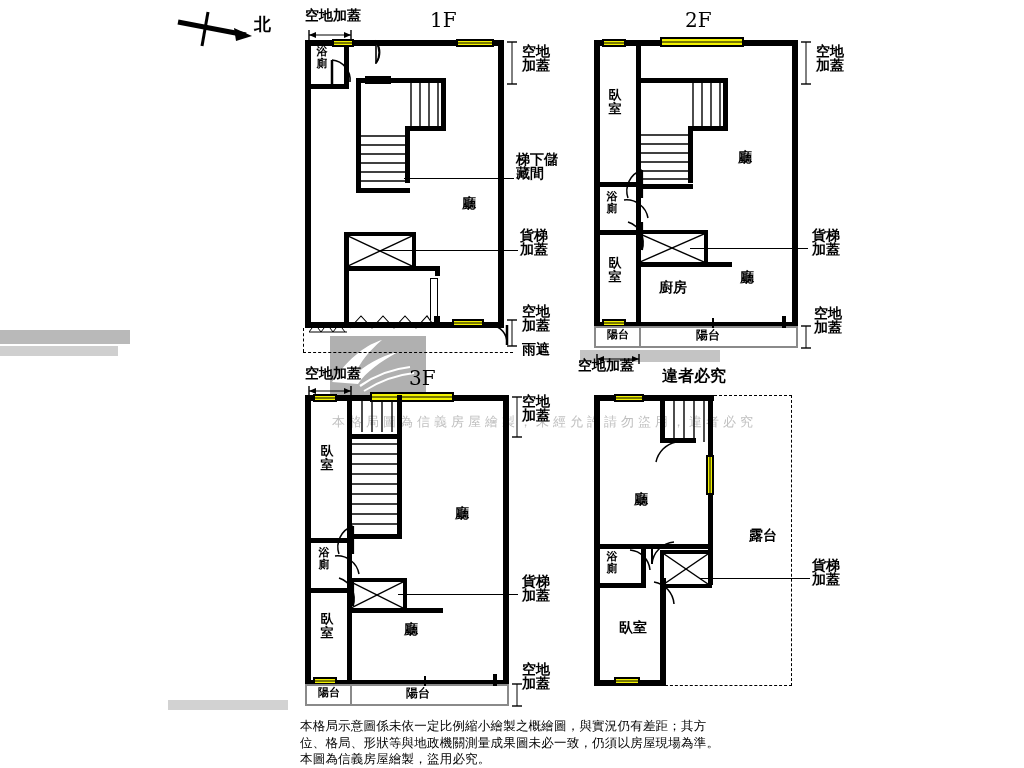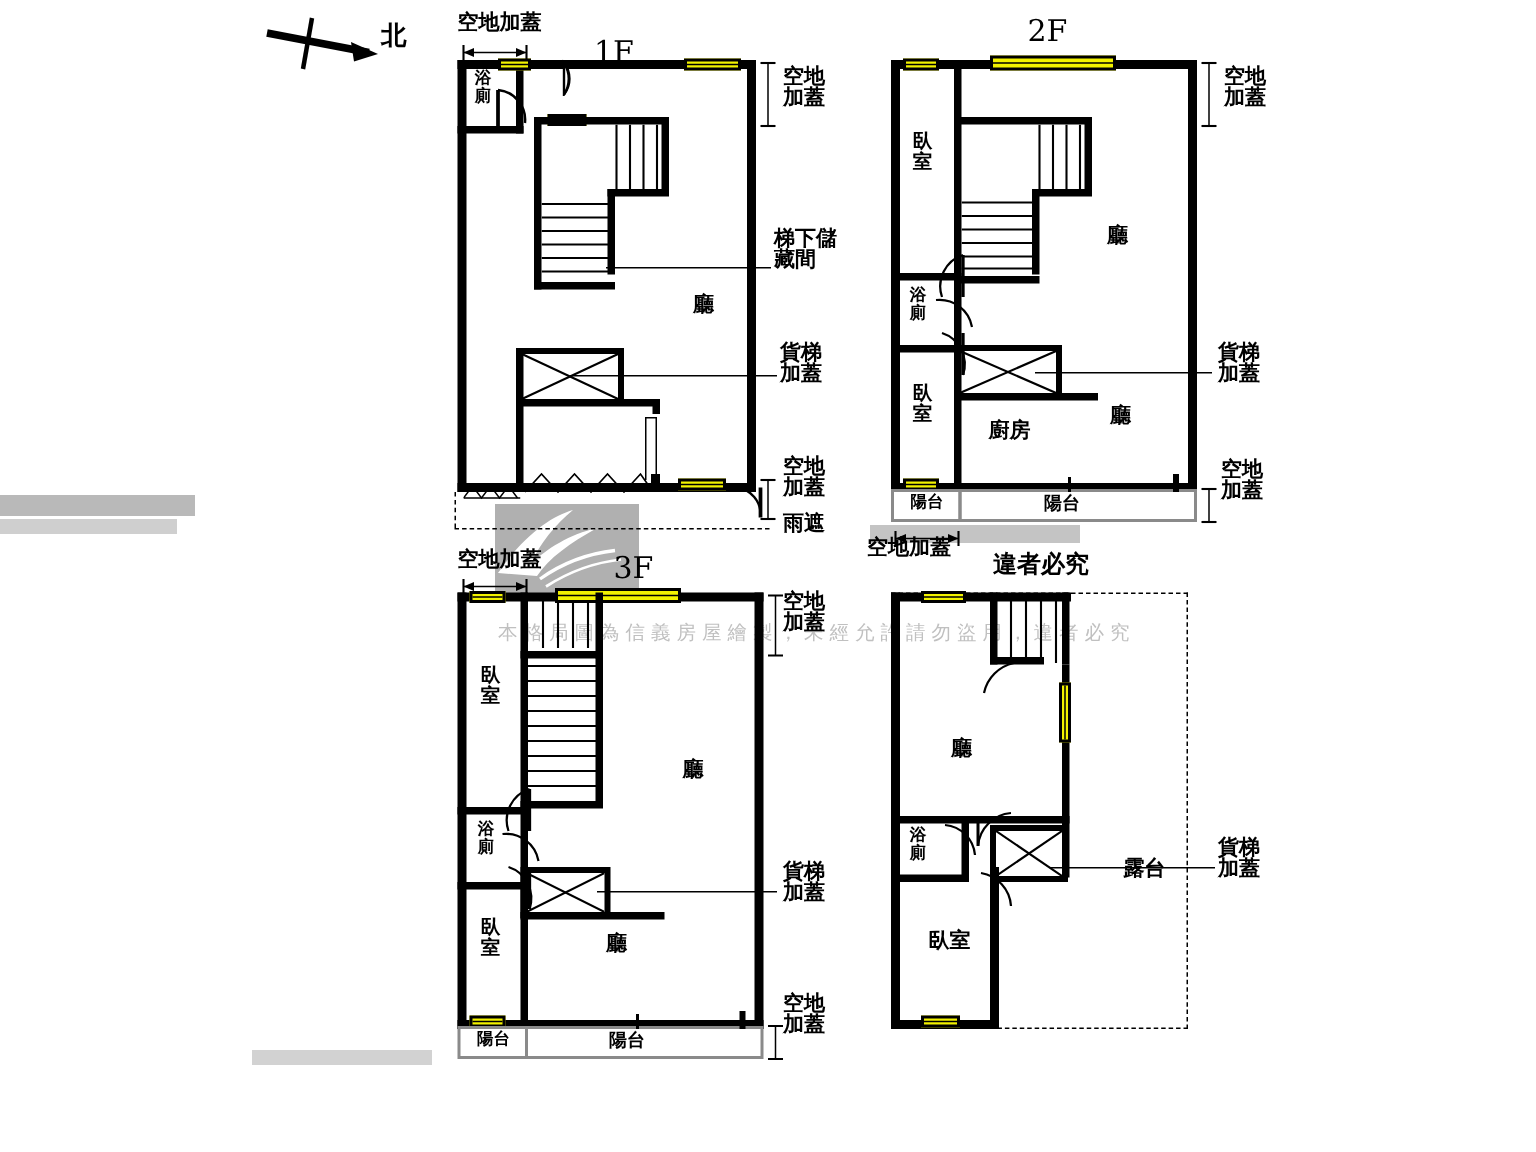--- a/index.html
+++ b/index.html
@@ -67,21 +67,21 @@
 
   <div class="compass" style="left:174px;top:8px;width:110px;height:42px;">
     <svg width="110" height="42" viewBox="0 0 110 42">
       <line x1="4" y1="14" x2="72" y2="27" stroke="#000" stroke-width="5"></line>
       <polygon points="78,28 60,20 62,33" fill="#000"></polygon>
       <line x1="34" y1="4" x2="28" y2="38" stroke="#000" stroke-width="3"></line>
     </svg>
   </div>
   <div class="lbl" style="left:254px;top:16px;font-size:17px;">北</div>
 
-  <div class="ttl" style="left:396px;top:8px;margin-top:14px;">1F</div>
+  <div class="ttl" style="left:430px;top:8px;">1F</div>
 
   <div class="w" style="left:305px;top:40px;width:199px;height:6px;"></div>
   <div class="w" style="left:305px;top:40px;width:6px;height:288px;"></div>
   <div class="w" style="left:498px;top:40px;width:6px;height:288px;"></div>
   <div class="w" style="left:305px;top:322px;width:199px;height:6px;"></div>
 
   <div class="w" style="left:344px;top:40px;width:5px;height:49px;"></div>
   <div class="w" style="left:305px;top:84px;width:44px;height:5px;"></div>
   <div class="rm" style="left:311px;top:46px;width:22px;font-size:11px;">浴
 廁</div>
@@ -500,20 +500,25 @@
   </div>
   <div class="rm" style="left:608px;top:620px;width:50px;font-size:14px;">臥室</div>
 
   <div class="elev" style="left:660px;top:550px;width:52px;height:38px;">
     <svg width="44" height="30" viewBox="0 0 44 30">
         <line x1="0" y1="0" x2="44" y2="30" stroke="#000" stroke-width="1.4"></line>
         <line x1="44" y1="0" x2="0" y2="30" stroke="#000" stroke-width="1.4"></line>
       </svg>
   </div>
 
-  <div class="rm" style="left:740px;top:572px;width:46px;font-size:14px;">露台</div>
+  <div class="rm" style="left:740px;top:528px;width:46px;font-size:14px;">露台</div>
 
   <div class="lead" style="left:700px;top:578px;width:110px;"></div>
   <div class="lbl" style="left:812px;top:558px;font-size:14px;">貨梯
 加蓋</div>
 
+  <div class="disc" style="left:300px;top:718px;width:520px;">
+    <div>本格局示意圖係未依一定比例縮小繪製之概繪圖，與實況仍有差距；其方</div>
+    <div>位、格局、形狀等與地政機關測量成果圖未必一致，仍須以房屋現場為準。</div>
+    <div>本圖為信義房屋繪製，盜用必究。</div>
+  </div>
 
 </div>
 
 </body></html>

